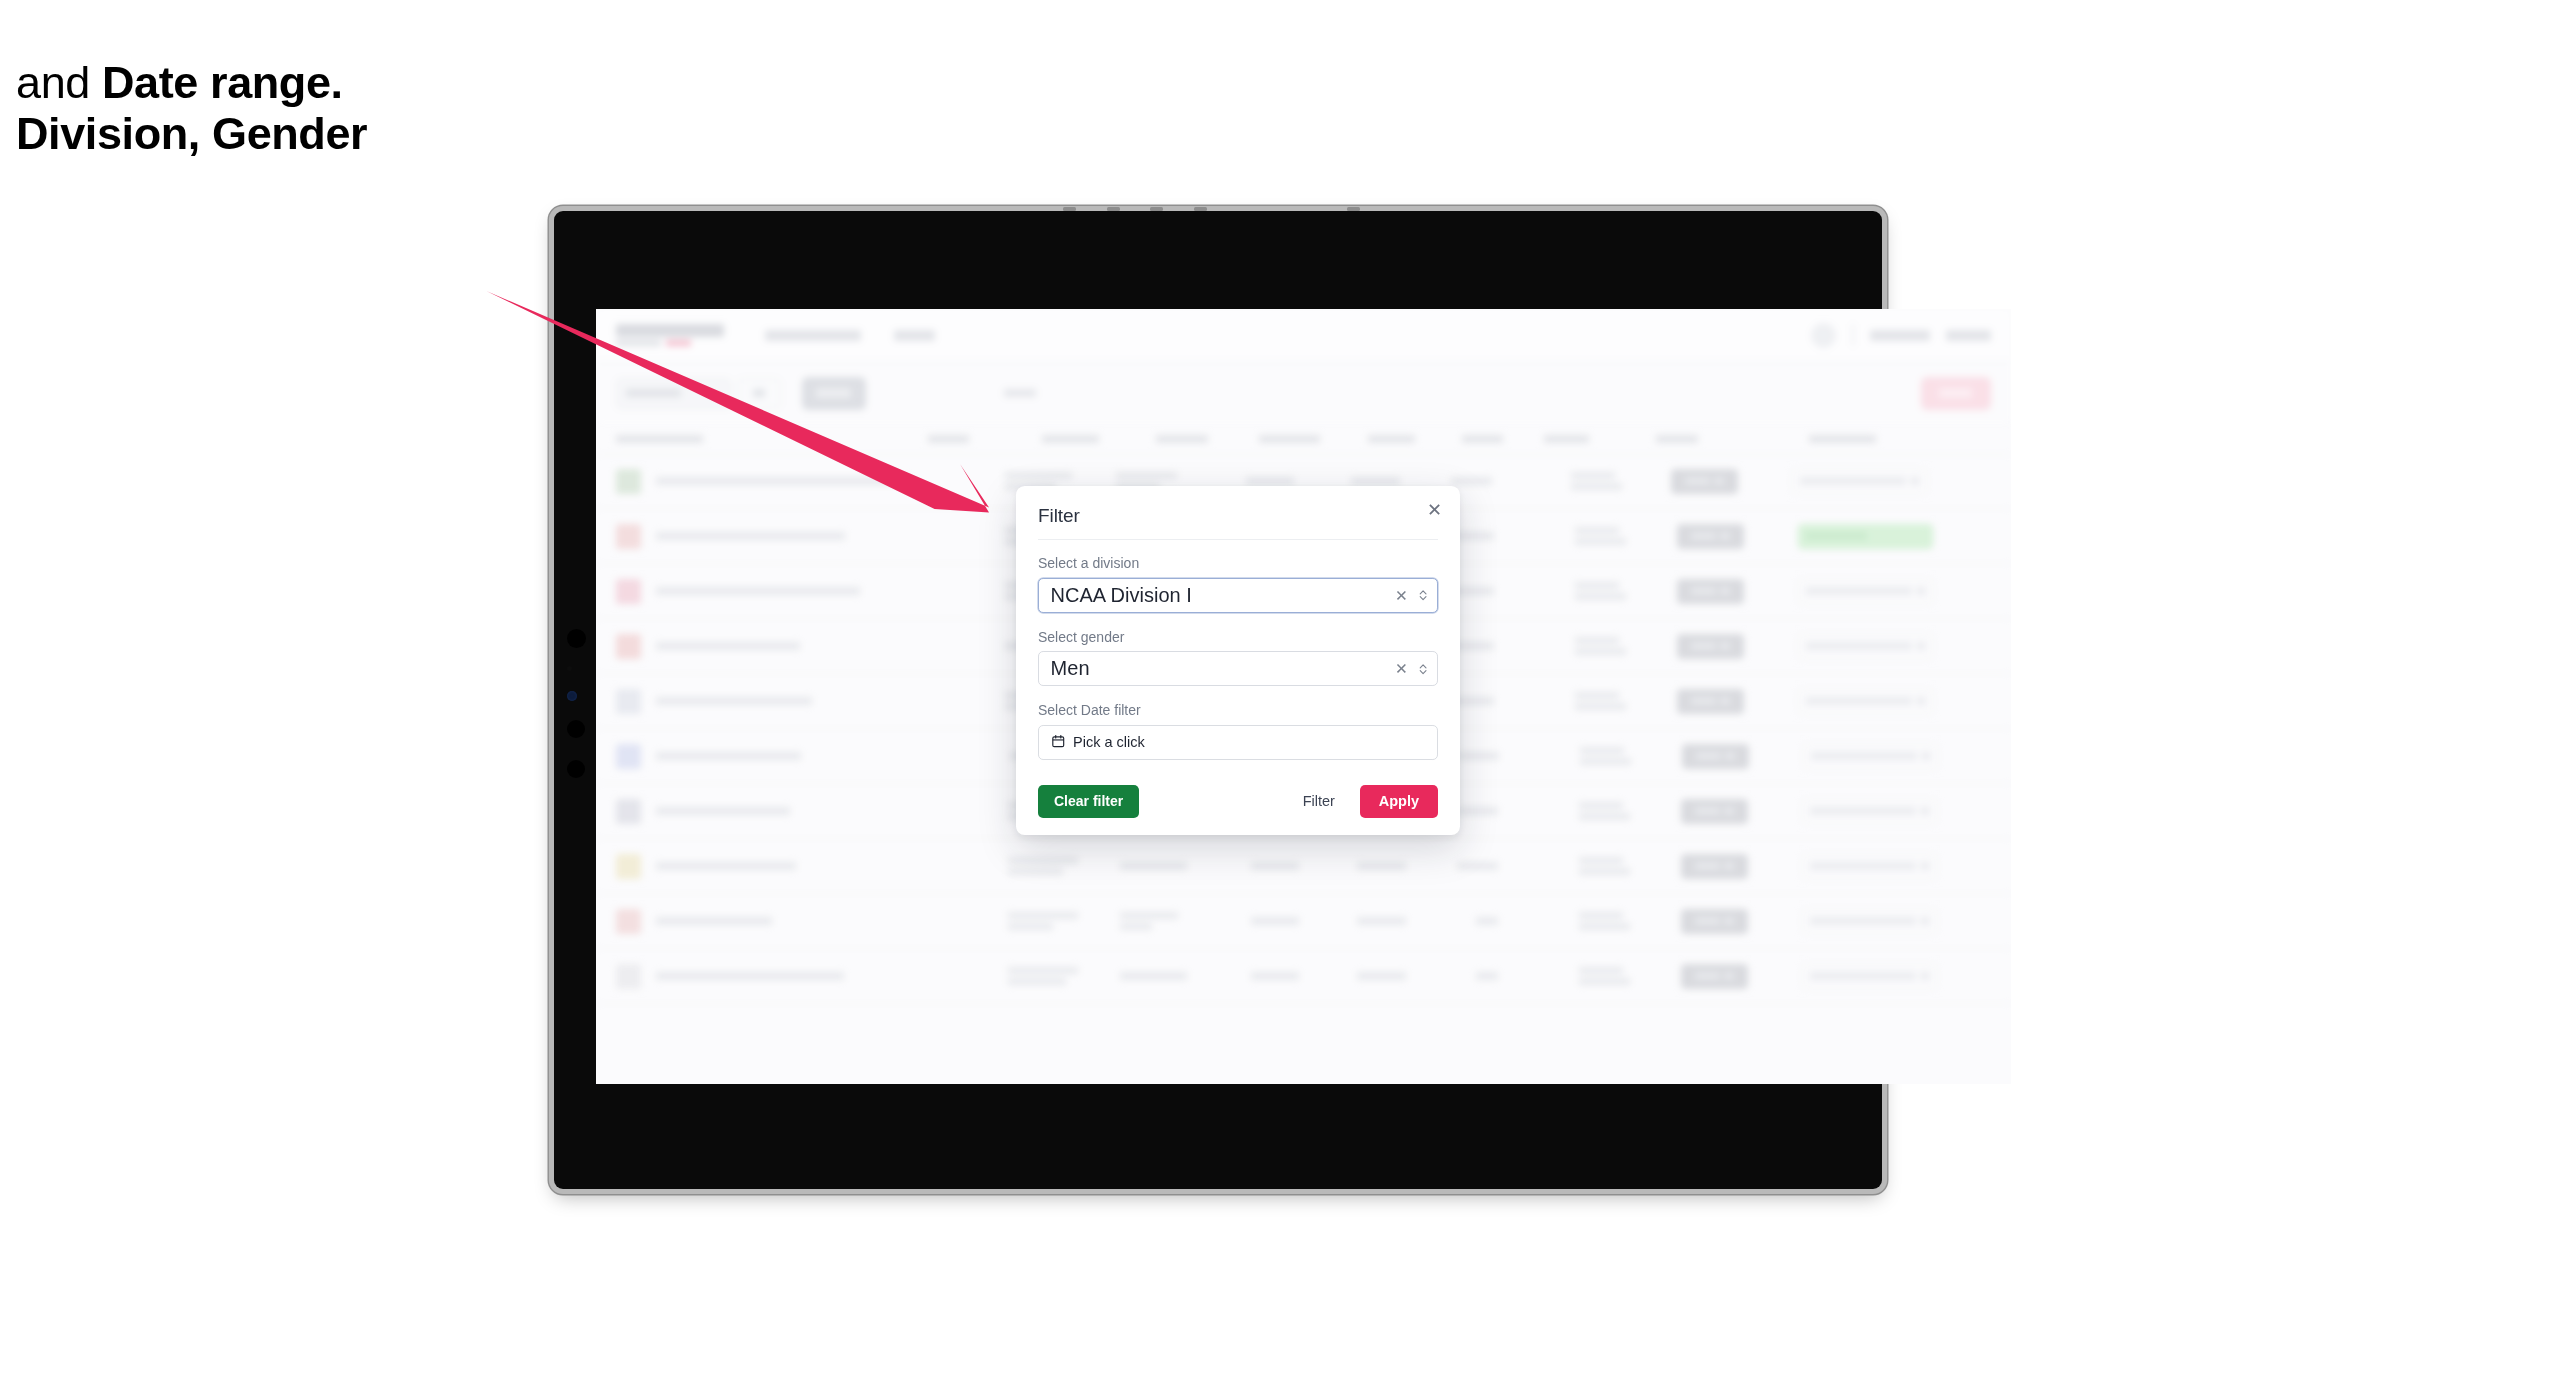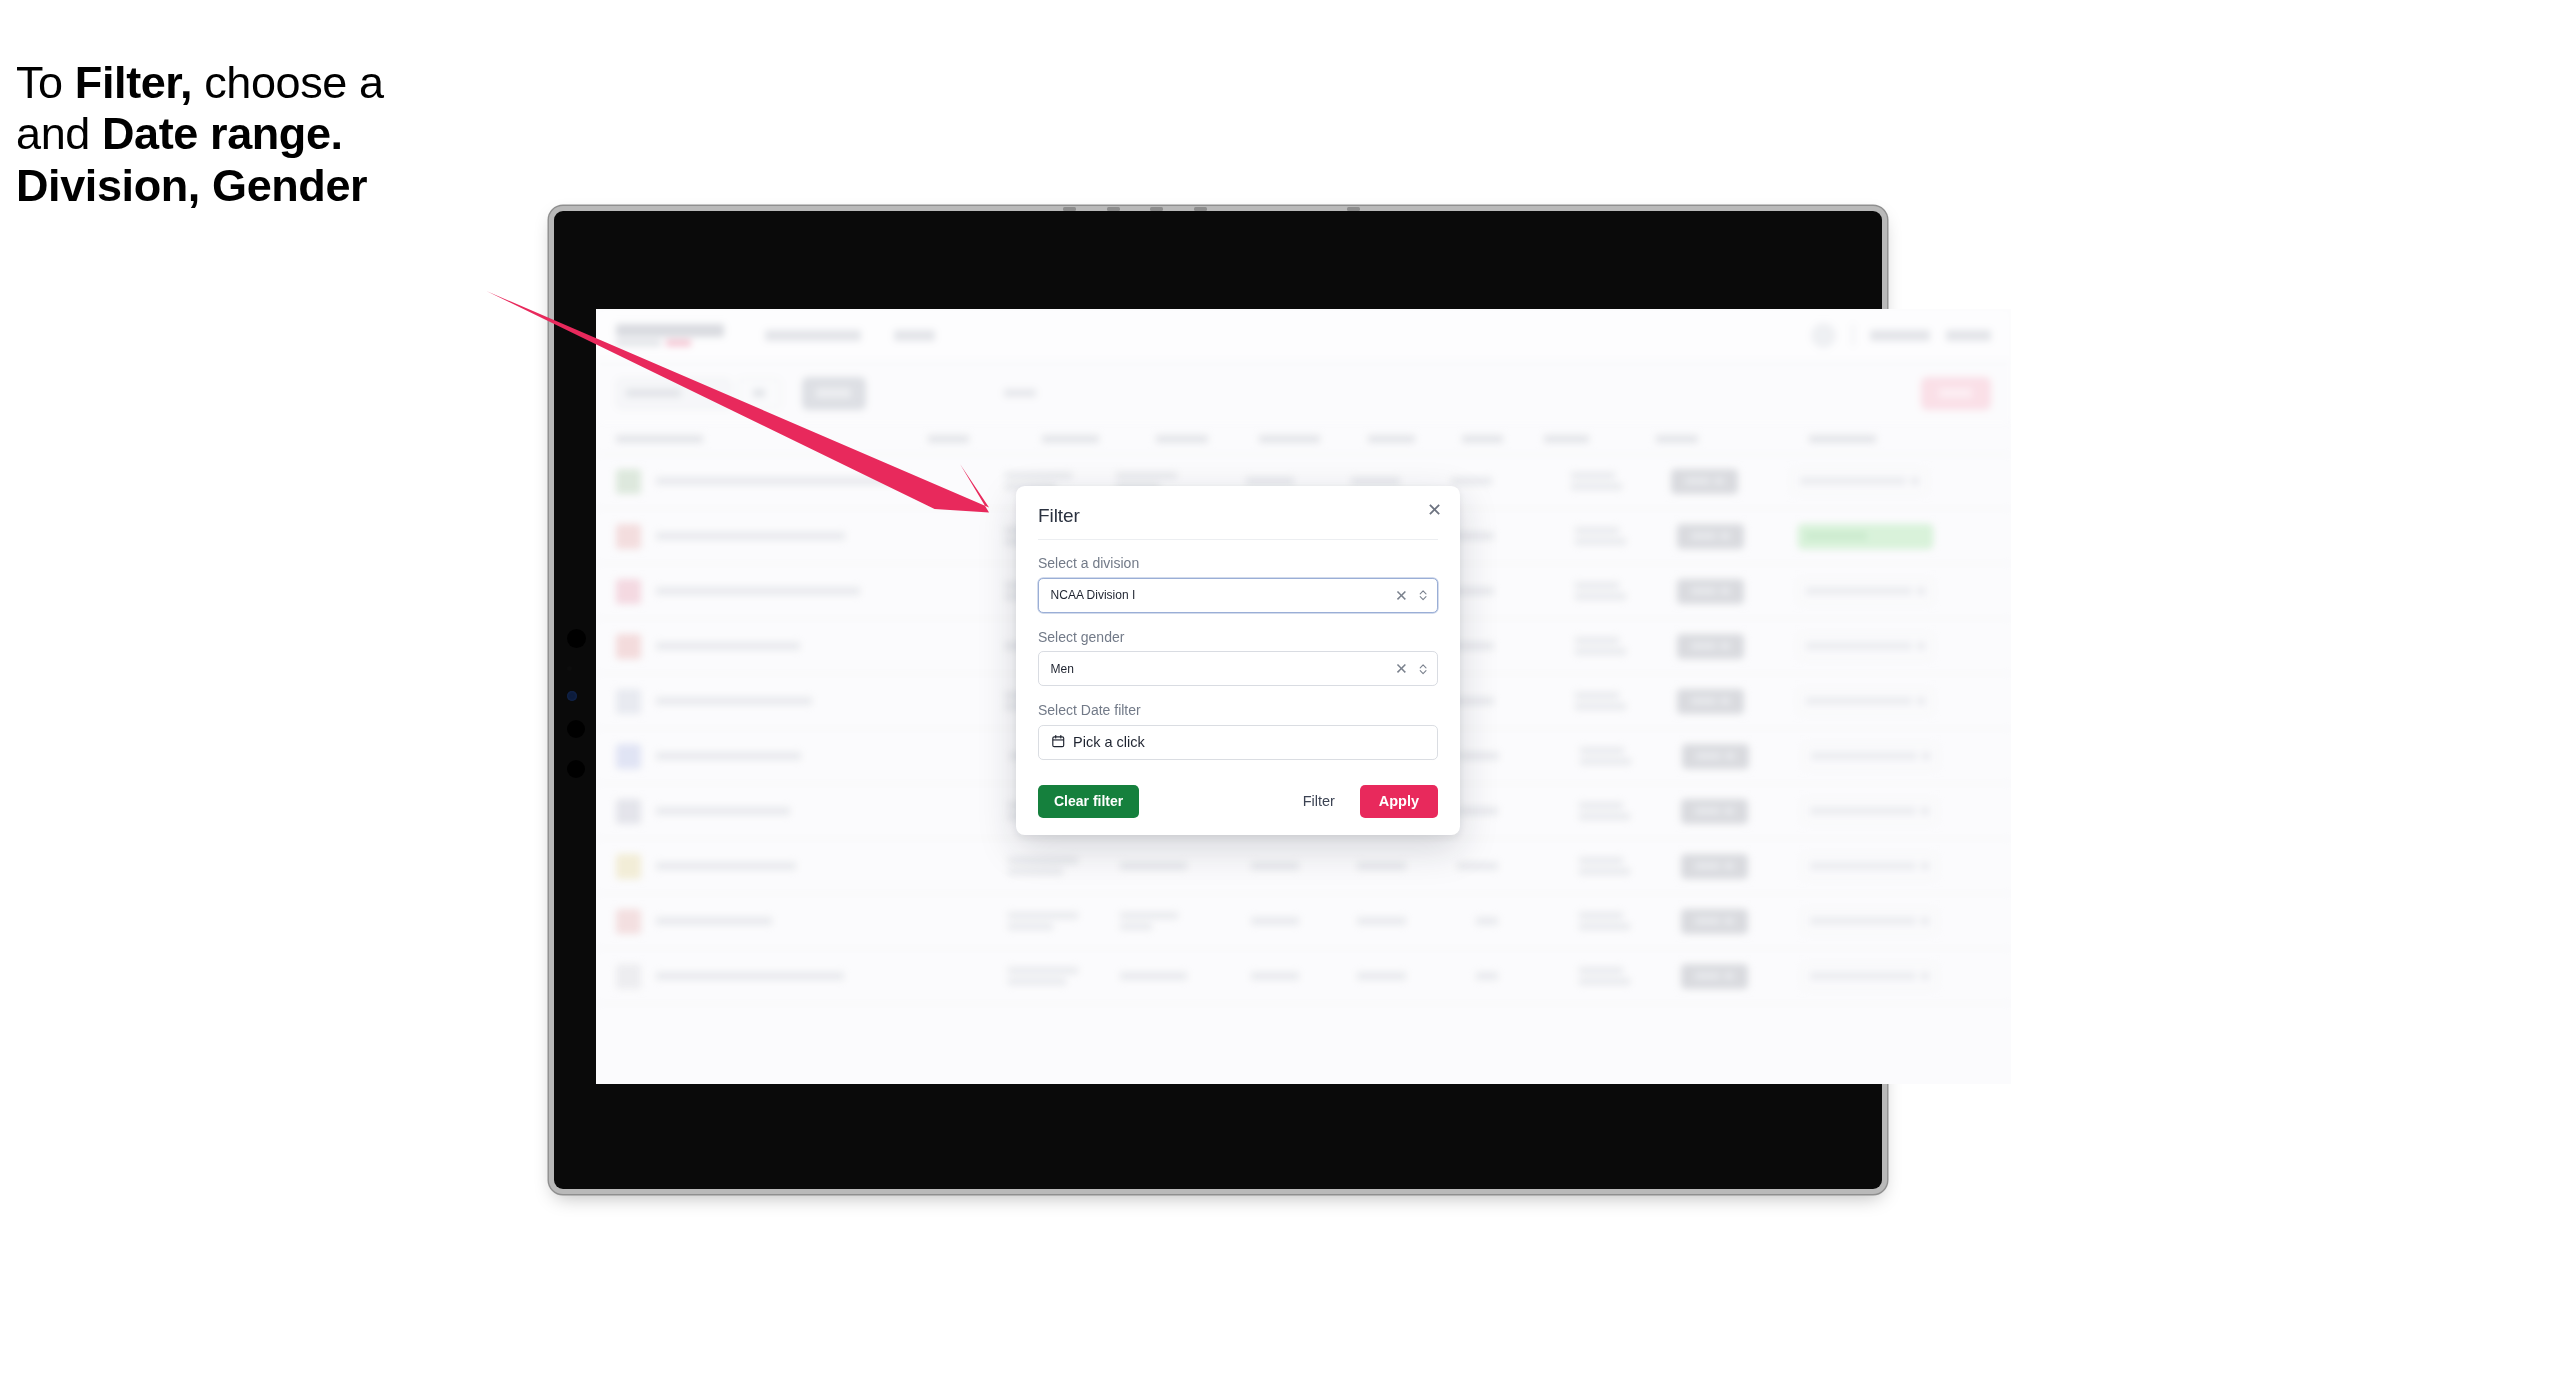--- a/index.html
+++ b/index.html
@@ -293,21 +293,21 @@
     display: flex;
     align-items: center;
     padding: 0 8.7px 0 11.6px;
     background: #fff;
   }
   .field-box.focused {
     border-color: #9aaed6;
     box-shadow: 0 0 0 0.7px #c3cfe6;
   }
   .field-value {
-    font-size: 12px;
+    font-size: 20px;
     color: #1f2430;
     flex: 1;
   }
   .field-icons {
     display: flex;
     align-items: center;
     gap: 10.2px;
     color: #7a818d;
   }
   .ic-x { font-size: 15.3px; line-height: 1; font-weight: 300; cursor: pointer; }
@@ -376,21 +376,20 @@
     height: 247px;
     pointer-events: none;
   }
 </style>
 </head>
 <body>
 
 <div id="stage">
 
   <div id="caption">
-    <div class="line"><span>To </span><b>Filter,</b><span> choose a</span></div>
     <div class="line"><span>and </span><b>Date range.</b></div>
     <div class="line"><b>Division, Gender</b></div>
   </div>
 
   <div id="tablet">
 
     <div class="grille" style="left:509px;"></div>
     <div class="grille" style="left:553px;"></div>
     <div class="grille" style="left:596px;"></div>
     <div class="grille" style="left:640px;"></div>

